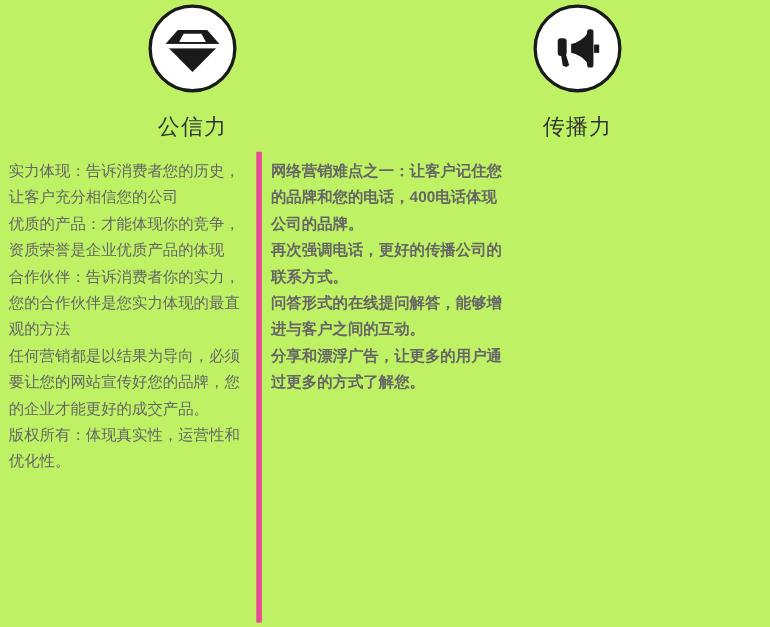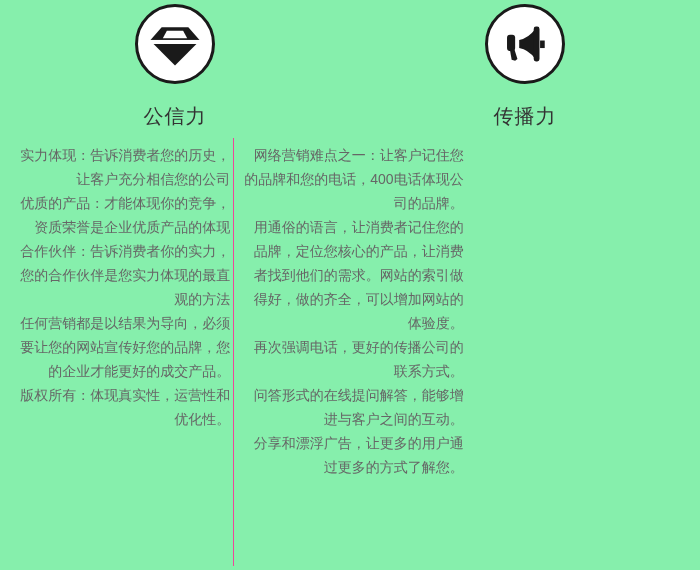--- a/index.html
+++ b/index.html
@@ -3,21 +3,21 @@
 <meta charset="utf-8">
 <style>
   * { margin: 0; padding: 0; box-sizing: border-box; }
   html, body { background: #ffffff; }
   body { font-family: "Liberation Sans", "DejaVu Sans", sans-serif; }
 
   .page {
     position: relative;
     width: 700px;
     height: 570px;
-    background: #86efac;
+    background: #bef264;
     overflow: hidden;
   }
 
   .header-row {
     display: flex;
     height: 138px;
   }
   .header-cell {
     flex: 1 1 0;
     display: flex;
@@ -49,24 +49,24 @@
     display: flex;
     height: 428px;
   }
   .body-cell {
     width: 233.33px;
     padding: 5px 3px 0 8px;
     font-size: 14px;
     line-height: 24px;
     color: #666666;
     overflow: hidden;
-    text-align: right;
   }
   .body-cell + .body-cell {
-    border-left: 1px solid #ec4899;
+    border-left: 5px solid #ec4899;
+    font-weight: bold;
   }
   .body-cell p { margin: 0; }
 </style>
 </head>
 <body>
 
 <div class="page">
 
   <div class="header-row">
 
@@ -106,21 +106,20 @@
     <div class="body-cell">
       <p>实力体现：告诉消费者您的历史，让客户充分相信您的公司</p>
       <p>优质的产品：才能体现你的竞争，资质荣誉是企业优质产品的体现</p>
       <p>合作伙伴：告诉消费者你的实力，您的合作伙伴是您实力体现的最直观的方法</p>
       <p>任何营销都是以结果为导向，必须要让您的网站宣传好您的品牌，您的企业才能更好的成交产品。</p>
       <p>版权所有：体现真实性，运营性和优化性。</p>
     </div>
 
     <div class="body-cell">
       <p>网络营销难点之一：让客户记住您的品牌和您的电话，400电话体现公司的品牌。</p>
-      <p>用通俗的语言，让消费者记住您的品牌，定位您核心的产品，让消费者找到他们的需求。网站的索引做得好，做的齐全，可以增加网站的体验度。</p>
       <p>再次强调电话，更好的传播公司的联系方式。</p>
       <p>问答形式的在线提问解答，能够增进与客户之间的互动。</p>
       <p>分享和漂浮广告，让更多的用户通过更多的方式了解您。</p>
     </div>
 
 
   </div>
 
 </div>
 

